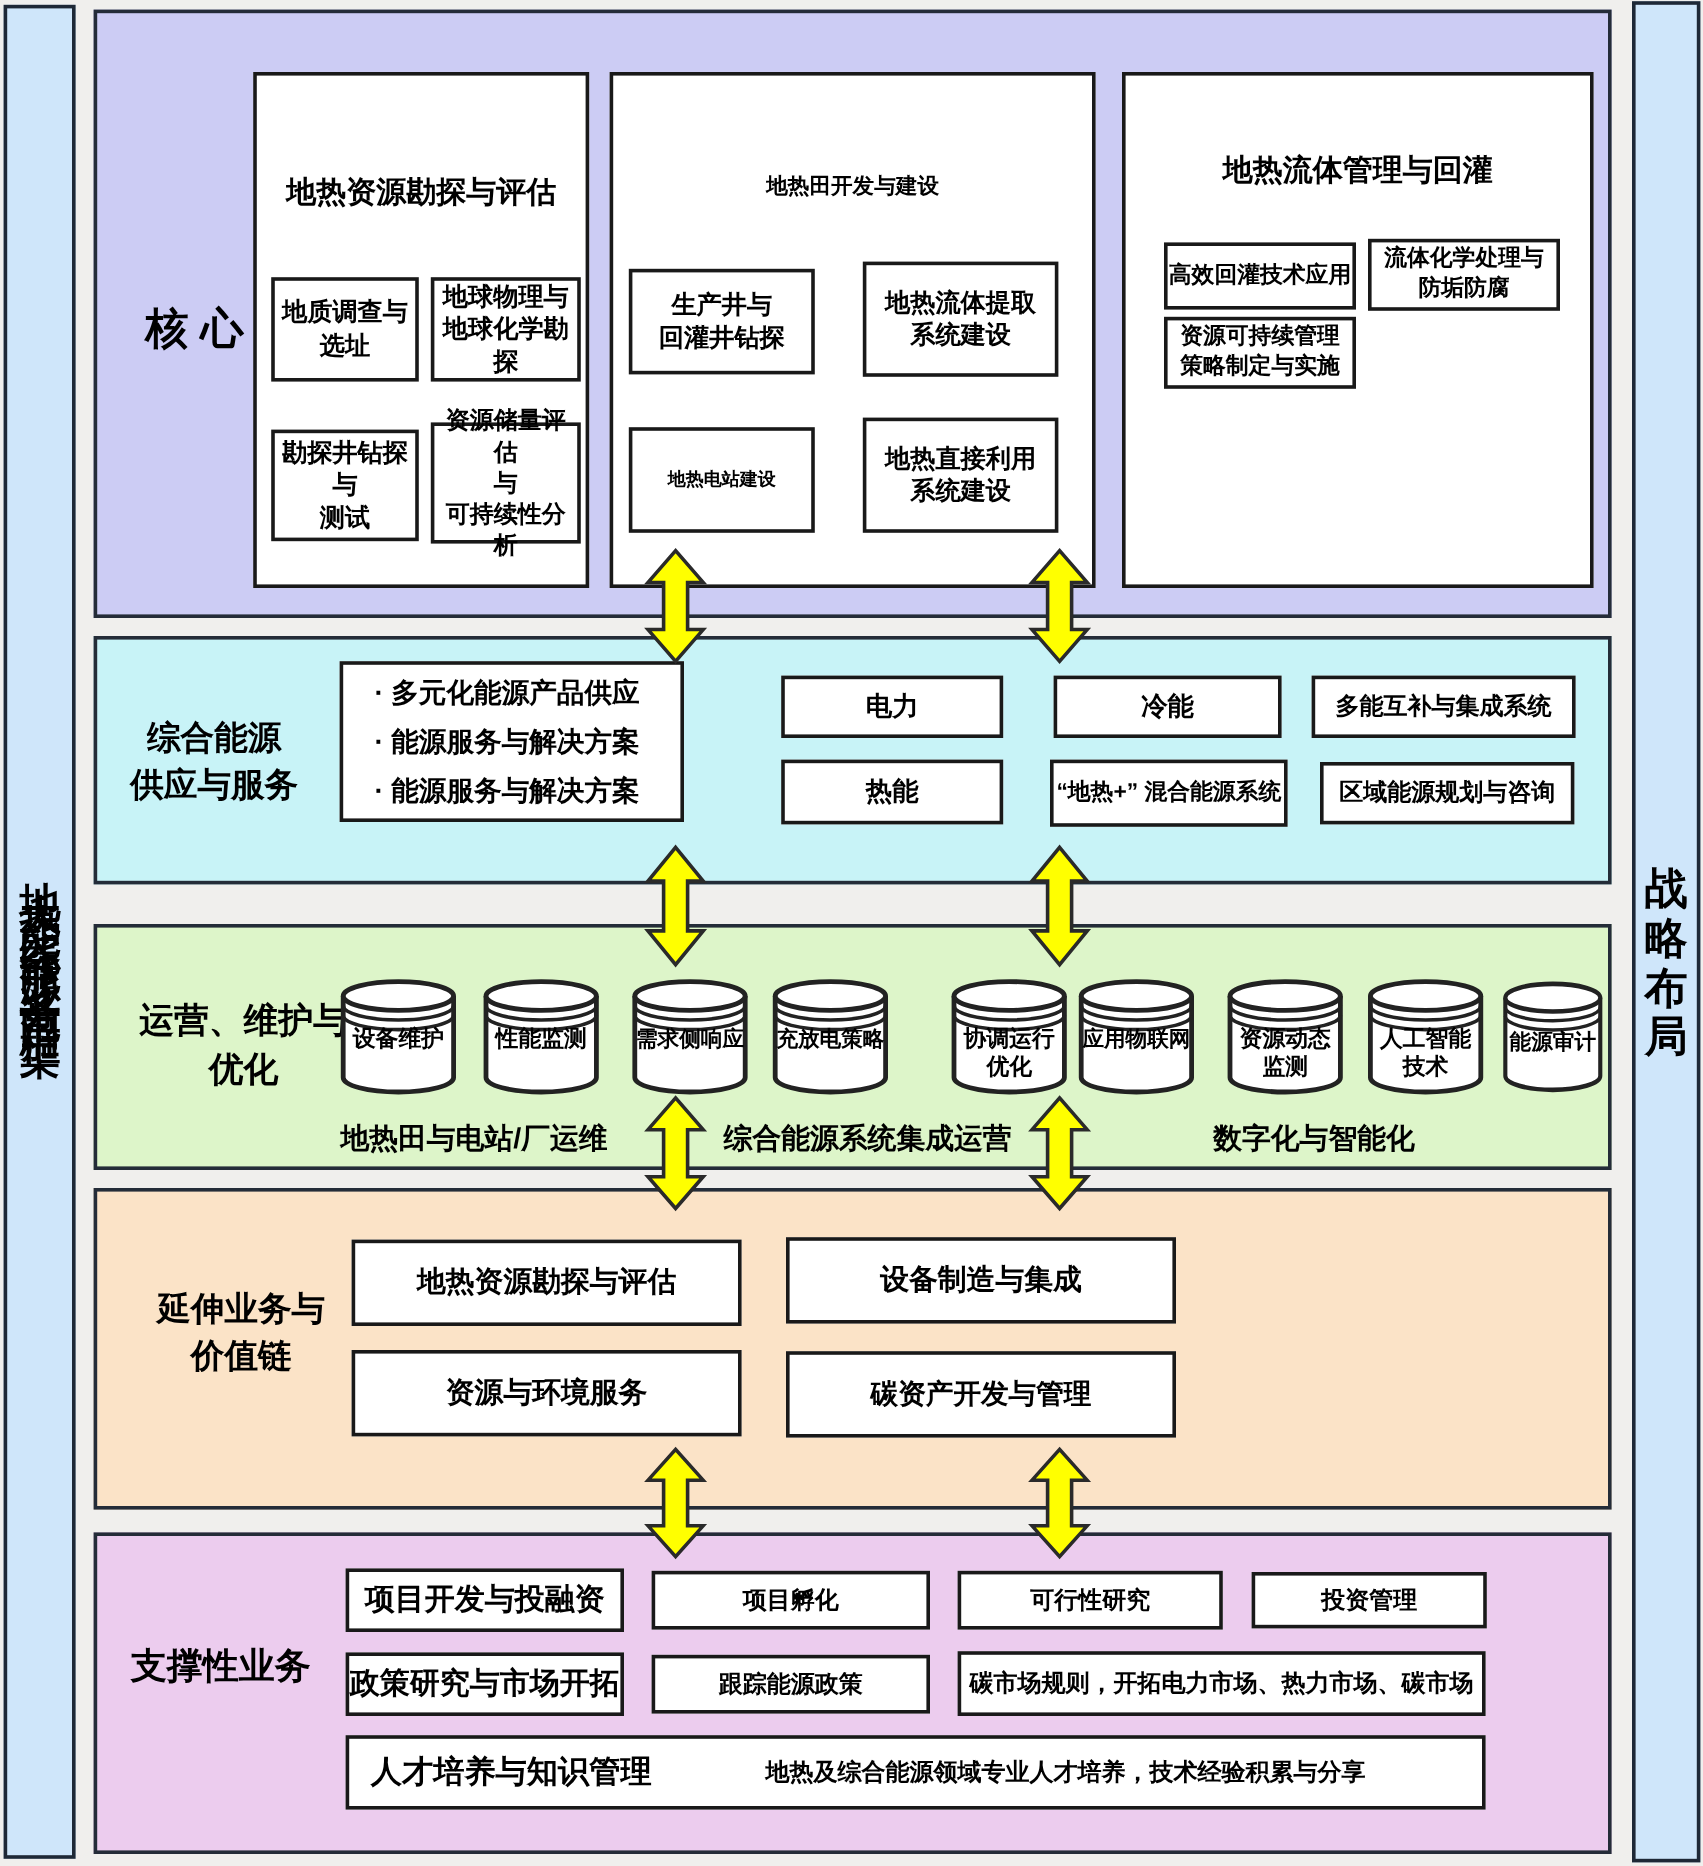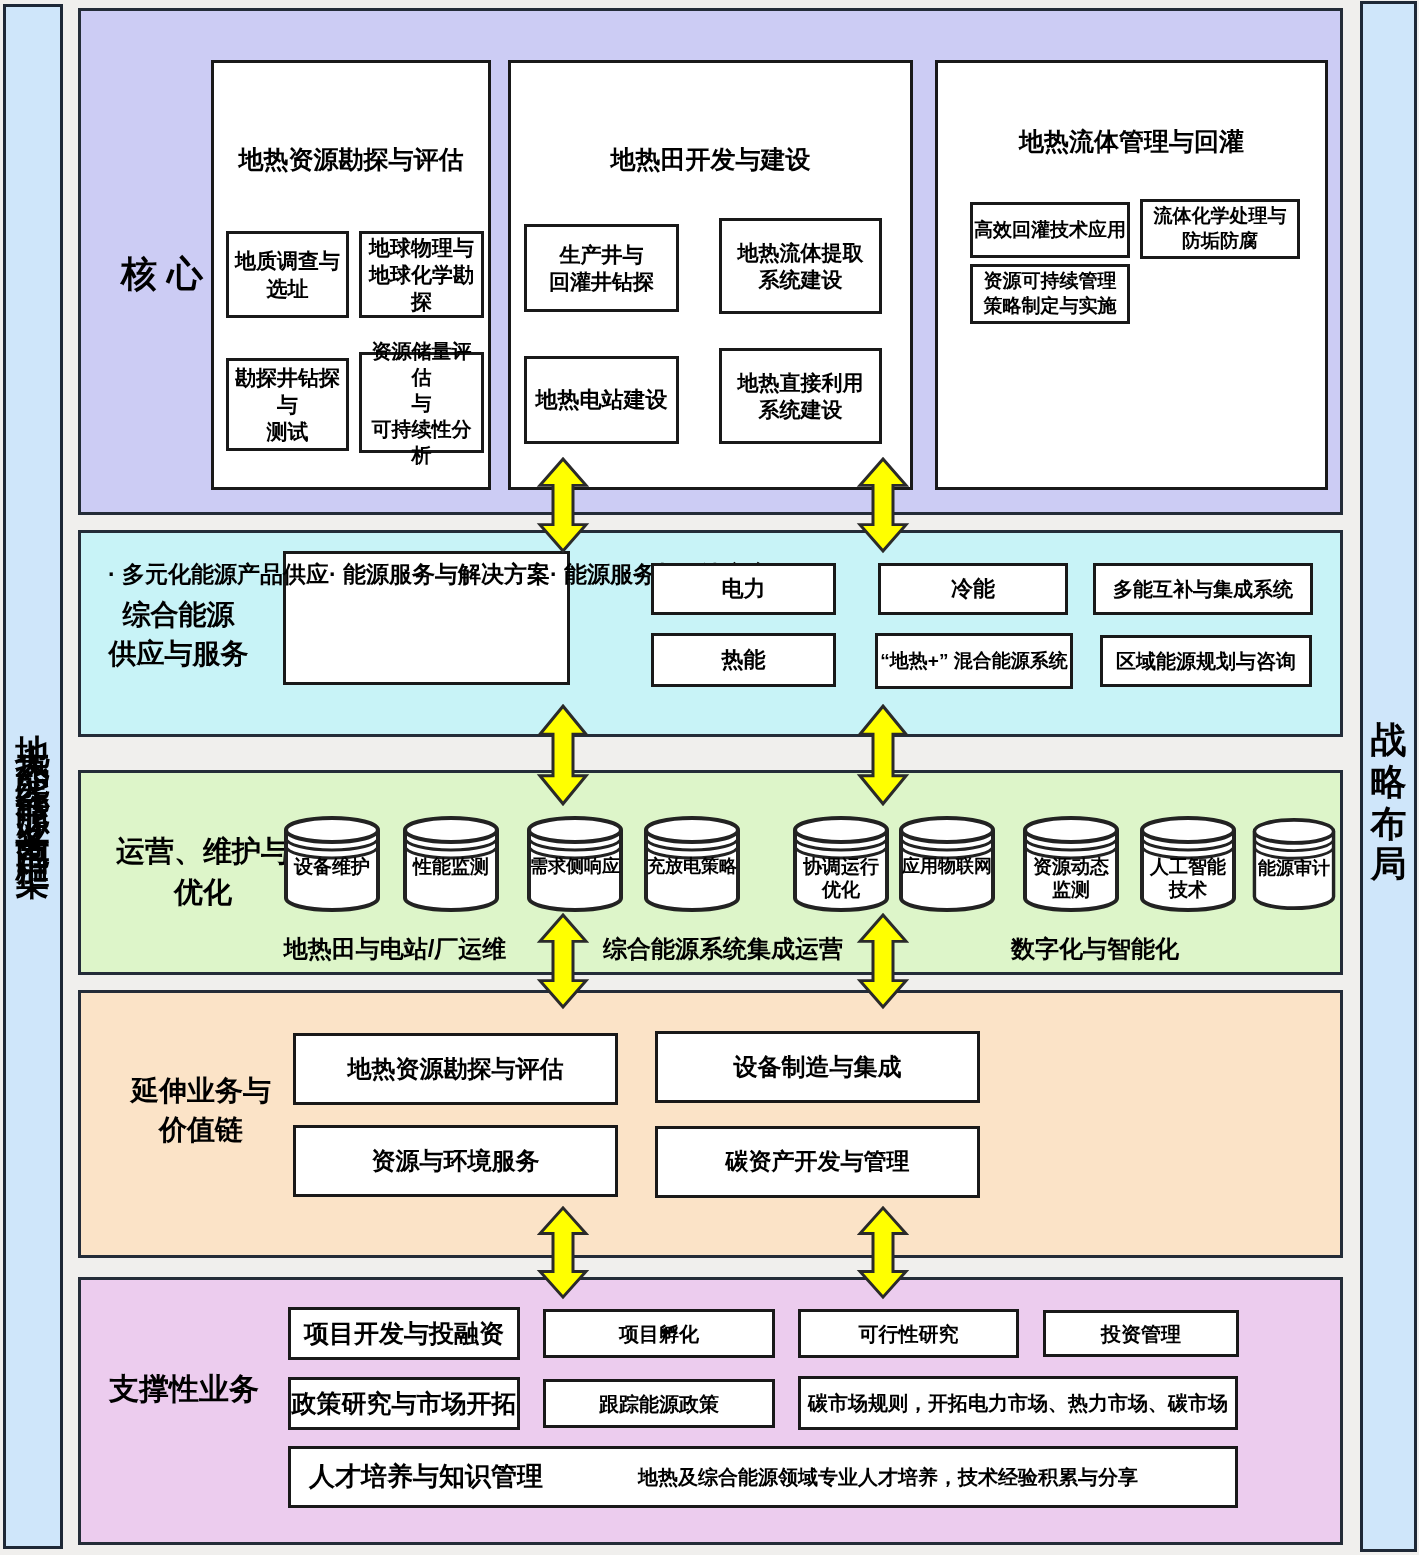--- a/index.html
+++ b/index.html
@@ -27,21 +27,21 @@
   .cyl svg{position:absolute;left:0;top:0;width:100%;height:100%;}
   .cyl-label{position:absolute;left:0;right:0;top:40px;text-align:center;font-weight:bold;
              font-size:19px;line-height:23px;white-space:pre-line;}
   .group-label{position:absolute;font-weight:bold;font-size:24px;transform:translateX(-50%);white-space:nowrap;}
 
   
   .arrow{position:absolute;width:54px;z-index:5;}
   .arrow svg{display:block;width:100%;height:100%;}
 
   .bullets{position:absolute;background:#fff;border:3px solid #191919;box-sizing:border-box;
-           display:flex;flex-direction:row;justify-content:center;padding-left:26px;}
+           display:flex;flex-direction:column;justify-content:center;padding-left:26px;}
   .bullet-line{font-weight:bold;font-size:23px;line-height:41px;white-space:nowrap;}
 
   .talent{display:flex;align-items:center;justify-content:flex-start;text-align:left;}
   .talent .t-title{font-size:26px;font-weight:bold;margin-left:18px;white-space:nowrap;}
   .talent .t-desc{font-size:20px;font-weight:bold;margin-left:95px;white-space:nowrap;}
 </style>
 </head>
 <body>
 
 <div class="stage">
@@ -64,26 +64,26 @@
       <div class="wbox" style="left:145px;top:168px;width:125px;height:87px;font-size:21px;">地球物理与
 地球化学勘探</div>
       <div class="wbox" style="left:12px;top:295px;width:123px;height:93px;font-size:21px;">勘探井钻探与
 测试</div>
       <div class="wbox" style="left:145px;top:289px;width:125px;height:101px;font-size:20px;">资源储量评估
 与
 可持续性分析</div>
     </div>
 
     <div class="panel" style="left:427px;top:49px;width:405px;height:430px;">
-      <div class="panel-title" style="top:80px;font-size:25px;">地热田开发与建设</div>
+      <div class="panel-title" style="top:80px;font-size:18px;">地热田开发与建设</div>
       <div class="wbox" style="left:13px;top:161px;width:155px;height:88px;font-size:21px;">生产井与
 回灌井钻探</div>
       <div class="wbox" style="left:208px;top:155px;width:163px;height:96px;font-size:21px;">地热流体提取
 系统建设</div>
-      <div class="wbox" style="left:13px;top:293px;width:155px;height:88px;font-size:22px;">地热电站建设</div>
+      <div class="wbox" style="left:13px;top:293px;width:155px;height:88px;font-size:15px;">地热电站建设</div>
       <div class="wbox" style="left:208px;top:285px;width:163px;height:96px;font-size:21px;">地热直接利用
 系统建设</div>
     </div>
 
     <div class="panel" style="left:854px;top:49px;width:393px;height:430px;">
       <div class="panel-title" style="top:62px;font-size:25px;">地热流体管理与回灌</div>
       <div class="wbox" style="left:32px;top:139px;width:160px;height:56px;font-size:19px;">高效回灌技术应用</div>
       <div class="wbox" style="left:202px;top:136px;width:160px;height:60px;font-size:19px;">流体化学处理与
 防垢防腐</div>
       <div class="wbox" style="left:32px;top:201px;width:160px;height:60px;font-size:19px;">资源可持续管理

